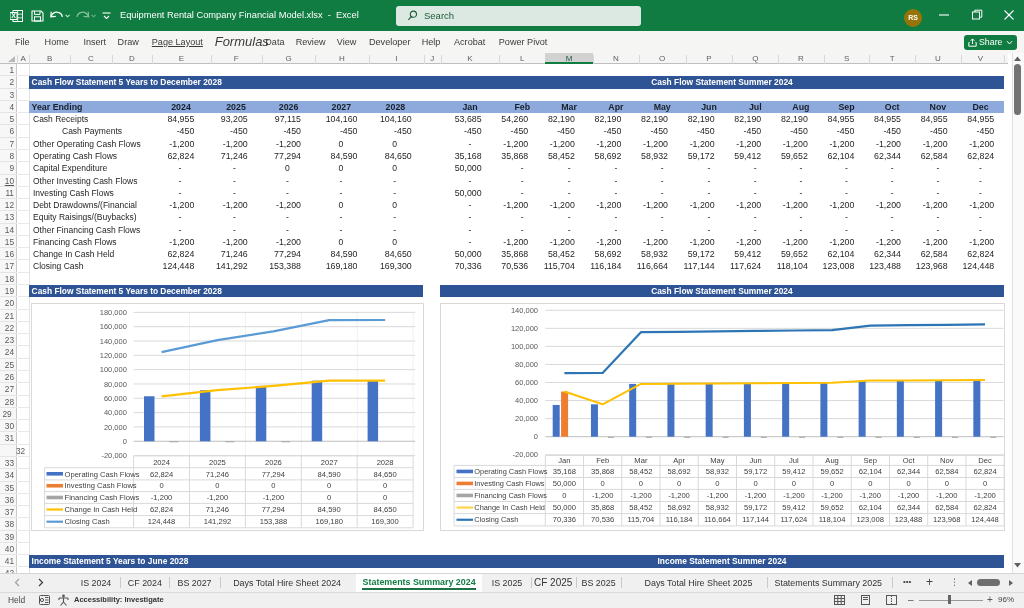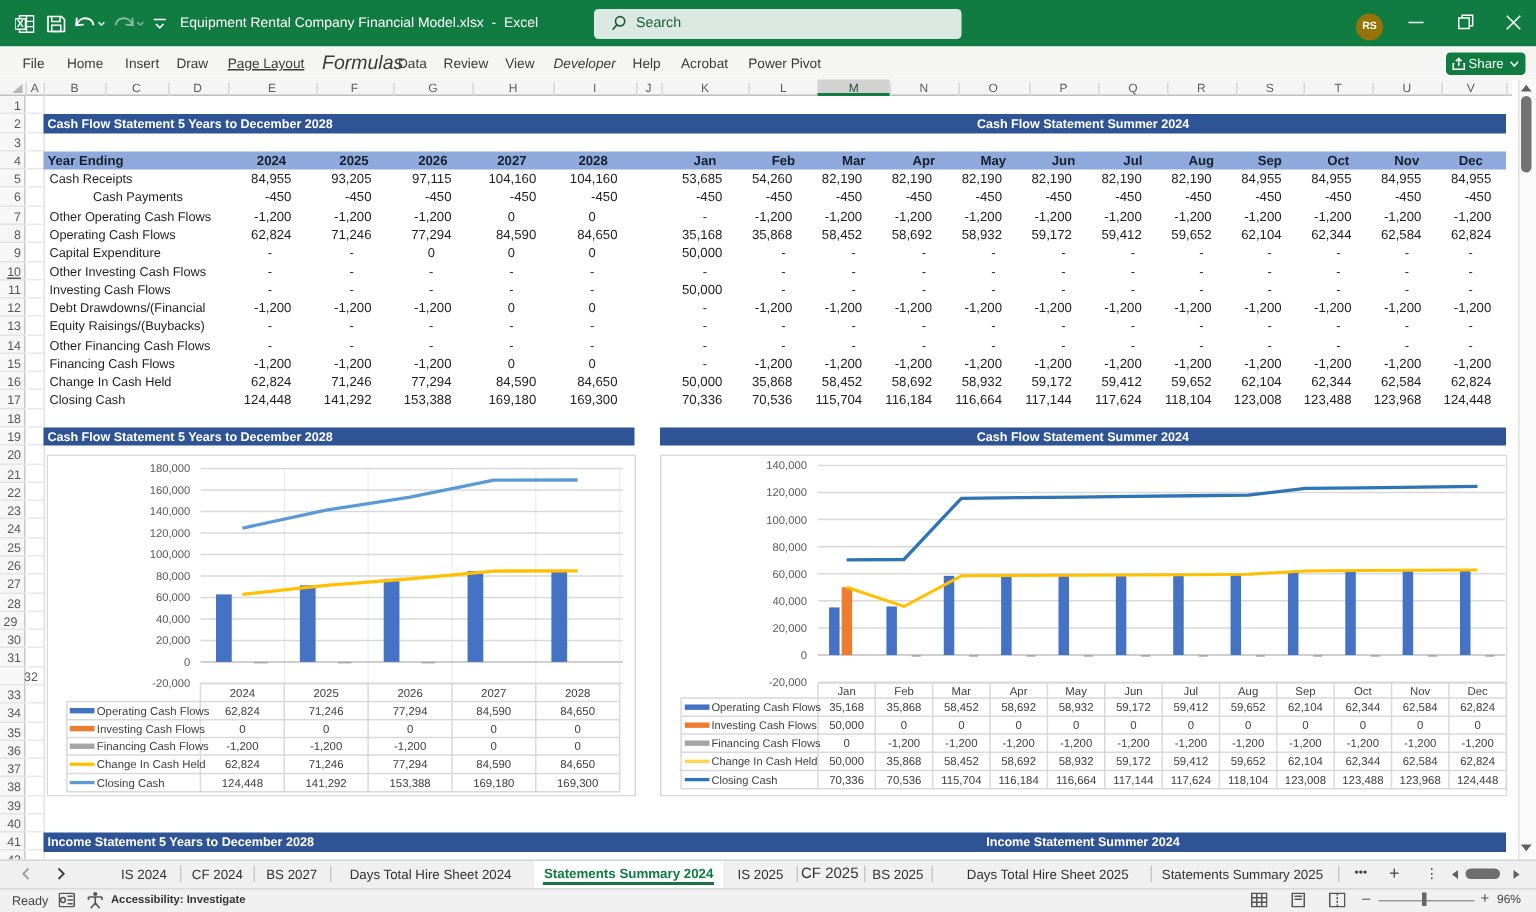--- a/index.html
+++ b/index.html
@@ -60,21 +60,21 @@
 <div class="a" style="left:0;top:31px;width:1024px;height:22px;background:#F5F5F3;"></div>
 <div class="a" style="left:15px;top:31px;height:22px;line-height:22px;font-size:9.1px;color:#3b3b3b;">File</div>
 <div class="a" style="left:44.6px;top:31px;height:22px;line-height:22px;font-size:9.1px;color:#3b3b3b;">Home</div>
 <div class="a" style="left:83.4px;top:31px;height:22px;line-height:22px;font-size:9.1px;color:#3b3b3b;">Insert</div>
 <div class="a" style="left:117.6px;top:31px;height:22px;line-height:22px;font-size:9.1px;color:#3b3b3b;">Draw</div>
 <div class="a" style="left:151.8px;top:31px;height:22px;line-height:22px;font-size:9.1px;color:#3b3b3b;text-decoration:underline;">Page Layout</div>
 <div class="a" style="left:214.7px;top:31px;height:22px;line-height:22px;font-size:13px;color:#3b3b3b;font-style:italic;">Formulas</div>
 <div class="a" style="left:265.3px;top:31px;height:22px;line-height:22px;font-size:9.1px;color:#3b3b3b;">Data</div>
 <div class="a" style="left:295.7px;top:31px;height:22px;line-height:22px;font-size:9.1px;color:#3b3b3b;">Review</div>
 <div class="a" style="left:336.8px;top:31px;height:22px;line-height:22px;font-size:9.1px;color:#3b3b3b;">View</div>
-<div class="a" style="left:369px;top:31px;height:22px;line-height:22px;font-size:9.1px;color:#3b3b3b;font-style:italic;">Developer</div>
+<div class="a" style="left:369px;top:31px;height:22px;line-height:22px;font-size:9.1px;color:#3b3b3b;">Developer</div>
 <div class="a" style="left:421.7px;top:31px;height:22px;line-height:22px;font-size:9.1px;color:#3b3b3b;">Help</div>
 <div class="a" style="left:454px;top:31px;height:22px;line-height:22px;font-size:9.1px;color:#3b3b3b;">Acrobat</div>
 <div class="a" style="left:498.8px;top:31px;height:22px;line-height:22px;font-size:9.1px;color:#3b3b3b;">Power Pivot</div>
 <div class="a" style="left:964px;top:34.5px;width:53px;height:15.5px;background:#107C41;border-radius:3px;"></div>
 <svg class="a" style="left:968px;top:38px;" width="9" height="9" viewBox="0 0 9 9">
 <path d="M4.5 6 L4.5 1 M2.6 2.8 L4.5 0.9 L6.4 2.8" fill="none" stroke="#fff" stroke-width="1"></path>
 <path d="M1.5 4.5 L0.8 4.5 L0.8 8.2 L8.2 8.2 L8.2 4.5 L7.5 4.5" fill="none" stroke="#fff" stroke-width="1"></path>
   </svg>
 <div class="a" style="left:979px;top:34.5px;height:15.5px;line-height:15.5px;color:#fff;font-size:8.8px;">Share</div>
 <svg class="a" style="left:1006px;top:40px;" width="7" height="6" viewBox="0 0 7 6">
@@ -258,21 +258,21 @@
 <div class="a" style="left:18px;top:554.20px;width:11.2px;height:1px;background:#E8E8E8;"></div>
 <div class="a" style="left:18px;top:566.48px;width:11.2px;height:1px;background:#E8E8E8;"></div>
 <div class="a" style="left:29px;top:76.28px;width:974.6px;height:12.4px;background:#2F5496;"></div>
 <div class="a" style="left:31.6px;top:76.28px;height:12.4px;line-height:12.8px;font-size:8.4px;font-weight:bold;color:#fff;white-space:nowrap;">Cash Flow Statement 5 Years to December 2028</div>
 <div class="a" style="left:572px;top:76.28px;width:300px;height:12.4px;line-height:12.8px;font-size:8.4px;font-weight:bold;color:#fff;text-align:center;white-space:nowrap;">Cash Flow Statement Summer 2024</div>
 <div class="a" style="left:29px;top:285.04px;width:393.8px;height:12.4px;background:#2F5496;"></div>
 <div class="a" style="left:31.6px;top:285.04px;height:12.4px;line-height:12.8px;font-size:8.4px;font-weight:bold;color:#fff;white-space:nowrap;">Cash Flow Statement 5 Years to December 2028</div>
 <div class="a" style="left:440.1px;top:285.04px;width:563.5px;height:12.4px;background:#2F5496;"></div>
 <div class="a" style="left:571.9px;top:285.04px;width:300px;height:12.4px;line-height:12.8px;font-size:8.4px;font-weight:bold;color:#fff;text-align:center;white-space:nowrap;">Cash Flow Statement Summer 2024</div>
 <div class="a" style="left:29px;top:555.20px;width:974.6px;height:12.4px;background:#2F5496;"></div>
-<div class="a" style="left:31.6px;top:555.20px;height:12.4px;line-height:12.8px;font-size:8.4px;font-weight:bold;color:#fff;white-space:nowrap;">Income Statement 5 Years to December 2028</div>
+<div class="a" style="left:31.6px;top:555.20px;height:12.4px;line-height:12.8px;font-size:8.4px;font-weight:bold;color:#fff;white-space:nowrap;">Income Statement 5 Years to June 2028</div>
 <div class="a" style="left:572px;top:555.20px;width:300px;height:12.4px;line-height:12.8px;font-size:8.4px;font-weight:bold;color:#fff;text-align:center;white-space:nowrap;">Income Statement Summer 2024</div>
 <div class="a" style="left:29px;top:100.84px;width:974.6px;height:12.4px;background:#8EAADC;"></div>
 <div class="a" style="left:31.6px;top:100.84px;height:12.4px;line-height:12.7px;font-size:8.8px;font-weight:bold;color:#17202A;">Year Ending</div>
 <div class="a" style="left:161.0px;top:100.84px;width:40px;height:12.4px;line-height:12.7px;font-size:8.8px;font-weight:bold;color:#17202A;text-align:center;">2024</div>
 <div class="a" style="left:216.0px;top:100.84px;width:40px;height:12.4px;line-height:12.7px;font-size:8.8px;font-weight:bold;color:#17202A;text-align:center;">2025</div>
 <div class="a" style="left:268.6px;top:100.84px;width:40px;height:12.4px;line-height:12.7px;font-size:8.8px;font-weight:bold;color:#17202A;text-align:center;">2026</div>
 <div class="a" style="left:321.3px;top:100.84px;width:40px;height:12.4px;line-height:12.7px;font-size:8.8px;font-weight:bold;color:#17202A;text-align:center;">2027</div>
 <div class="a" style="left:375.4px;top:100.84px;width:40px;height:12.4px;line-height:12.7px;font-size:8.8px;font-weight:bold;color:#17202A;text-align:center;">2028</div>
 <div class="a" style="left:454.0px;top:100.84px;width:32px;height:12.4px;line-height:12.7px;font-size:8.8px;font-weight:bold;color:#17202A;text-align:center;">Jan</div>
 <div class="a" style="left:506.25px;top:100.84px;width:32px;height:12.4px;line-height:12.7px;font-size:8.8px;font-weight:bold;color:#17202A;text-align:center;">Feb</div>
@@ -802,21 +802,21 @@
 <div class="a" style="left:926px;top:573px;height:19px;line-height:18px;font-size:12px;color:#444;">+</div>
 <div class="a" style="left:950px;top:573px;height:19px;line-height:18px;font-size:9px;color:#444;">⋮</div>
 <svg class="a" style="left:966px;top:579px;" width="8" height="8" viewBox="0 0 8 8">
     <path d="M6 1 L2 4 L6 7 Z" fill="#606060"></path>
   </svg>
 <div class="a" style="left:977px;top:579px;width:23px;height:7px;background:#6E6E6E;border-radius:3.5px;"></div>
 <svg class="a" style="left:1007px;top:579px;" width="8" height="8" viewBox="0 0 8 8">
     <path d="M2 1 L6 4 L2 7 Z" fill="#606060"></path>
   </svg>
 <div class="a" style="left:0;top:592px;width:1024px;height:16px;background:#F0F0F0;border-top:1px solid #DADADA;"></div>
-<div class="a" style="left:8px;top:592px;height:16px;line-height:16px;font-size:8.4px;color:#444;">Ready</div>
+<div class="a" style="left:8px;top:592px;height:16px;line-height:16px;font-size:8.4px;color:#444;">Held</div>
 <svg class="a" style="left:39px;top:595px;" width="11" height="10" viewBox="0 0 11 10">
 <rect x="0.5" y="0.5" width="10" height="9" rx="1" fill="none" stroke="#555"></rect>
 <circle cx="3" cy="5" r="1.6" fill="none" stroke="#555" stroke-width="1"></circle>
 <rect x="6" y="2" width="3.5" height="1" fill="#555"></rect>
     <rect x="6" y="4.5" width="3.5" height="1" fill="#555"></rect>
     <rect x="6" y="7" width="3.5" height="1" fill="#555"></rect>
 </svg>
 <svg class="a" style="left:58px;top:594px;" width="11" height="12" viewBox="0 0 11 12">
 <circle cx="5.5" cy="2" r="1.4" fill="#555"></circle>
 <path d="M1 4 L10 4 M5.5 4 L5.5 8 M5.5 8 L2.5 11.5 M5.5 8 L8.5 11.5 M1 4 L1 6 M10 4 L10 6" stroke="#555" stroke-width="1.1" fill="none"></path>

